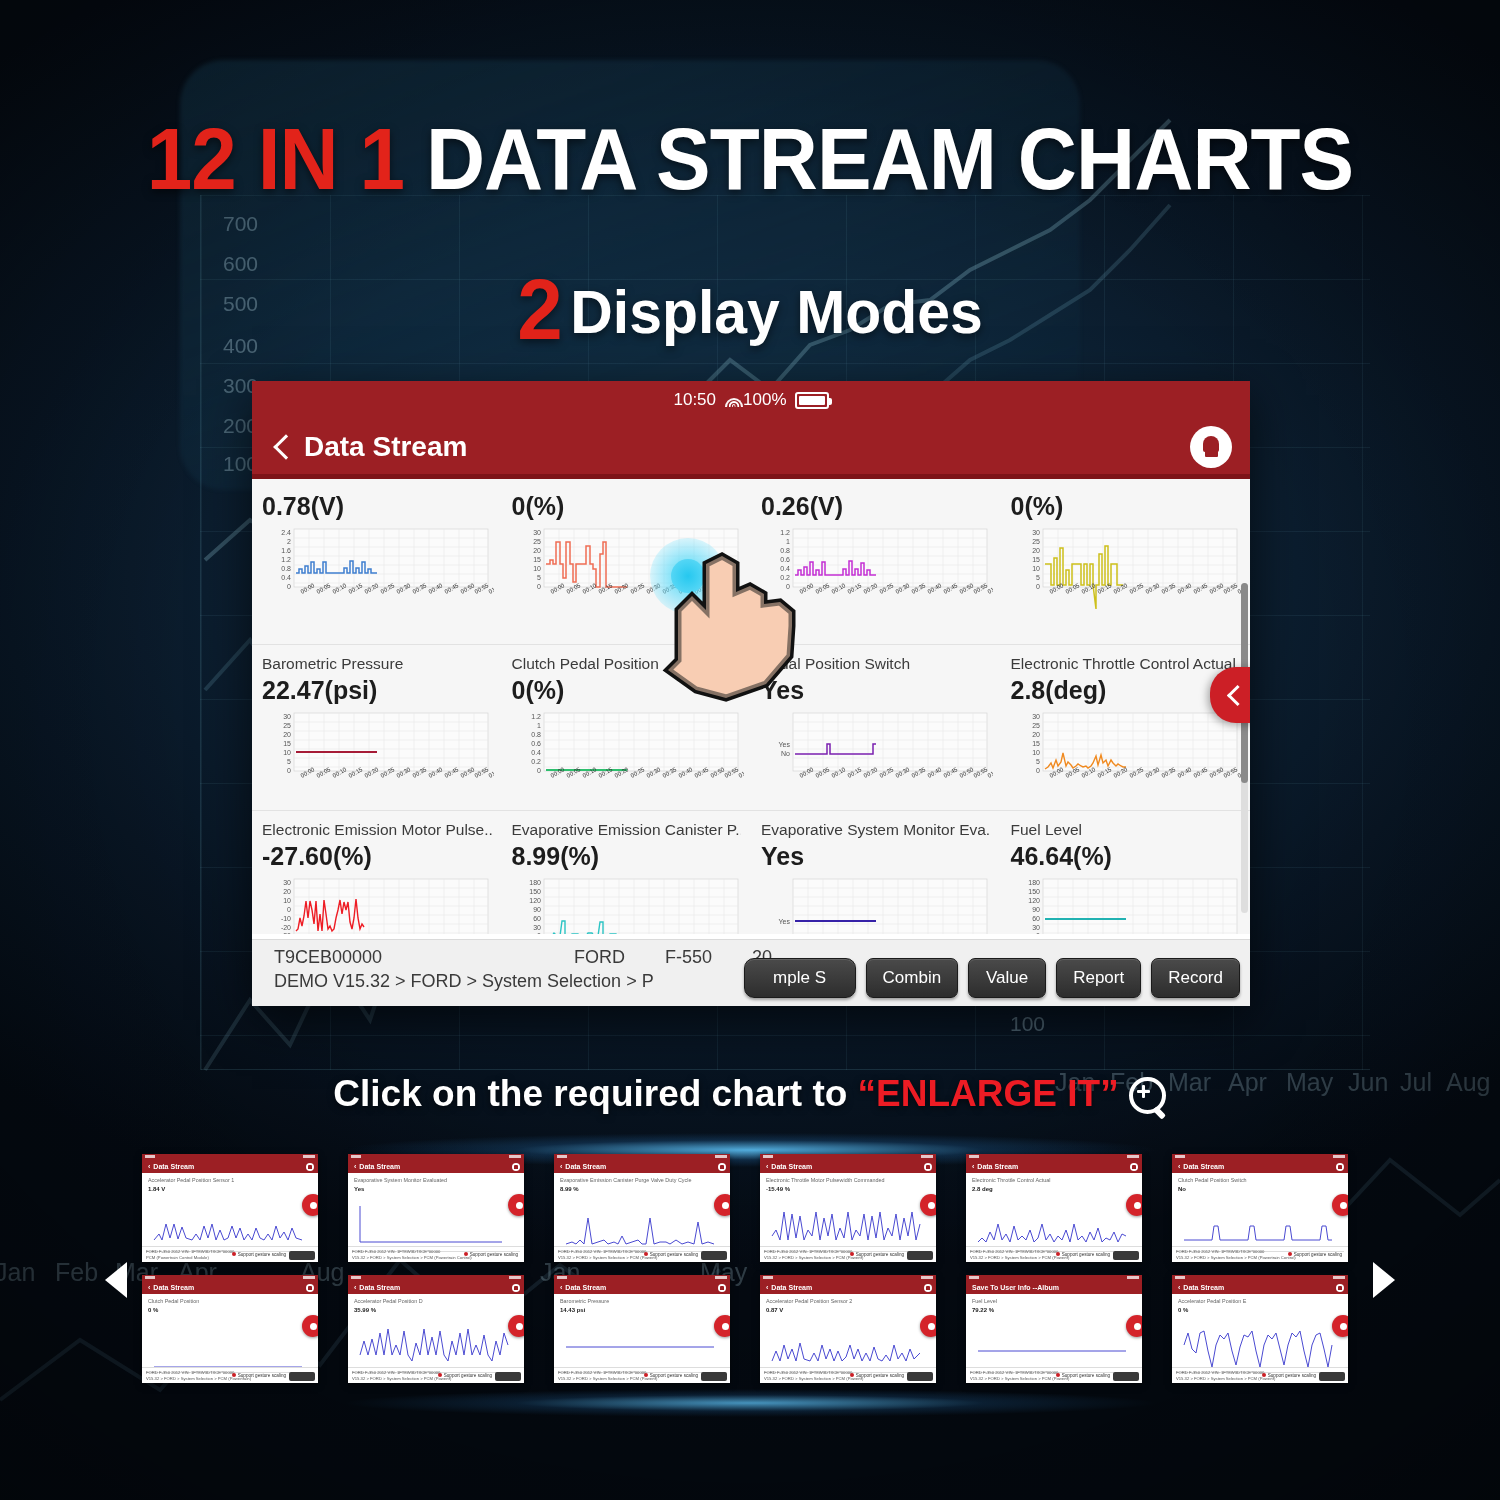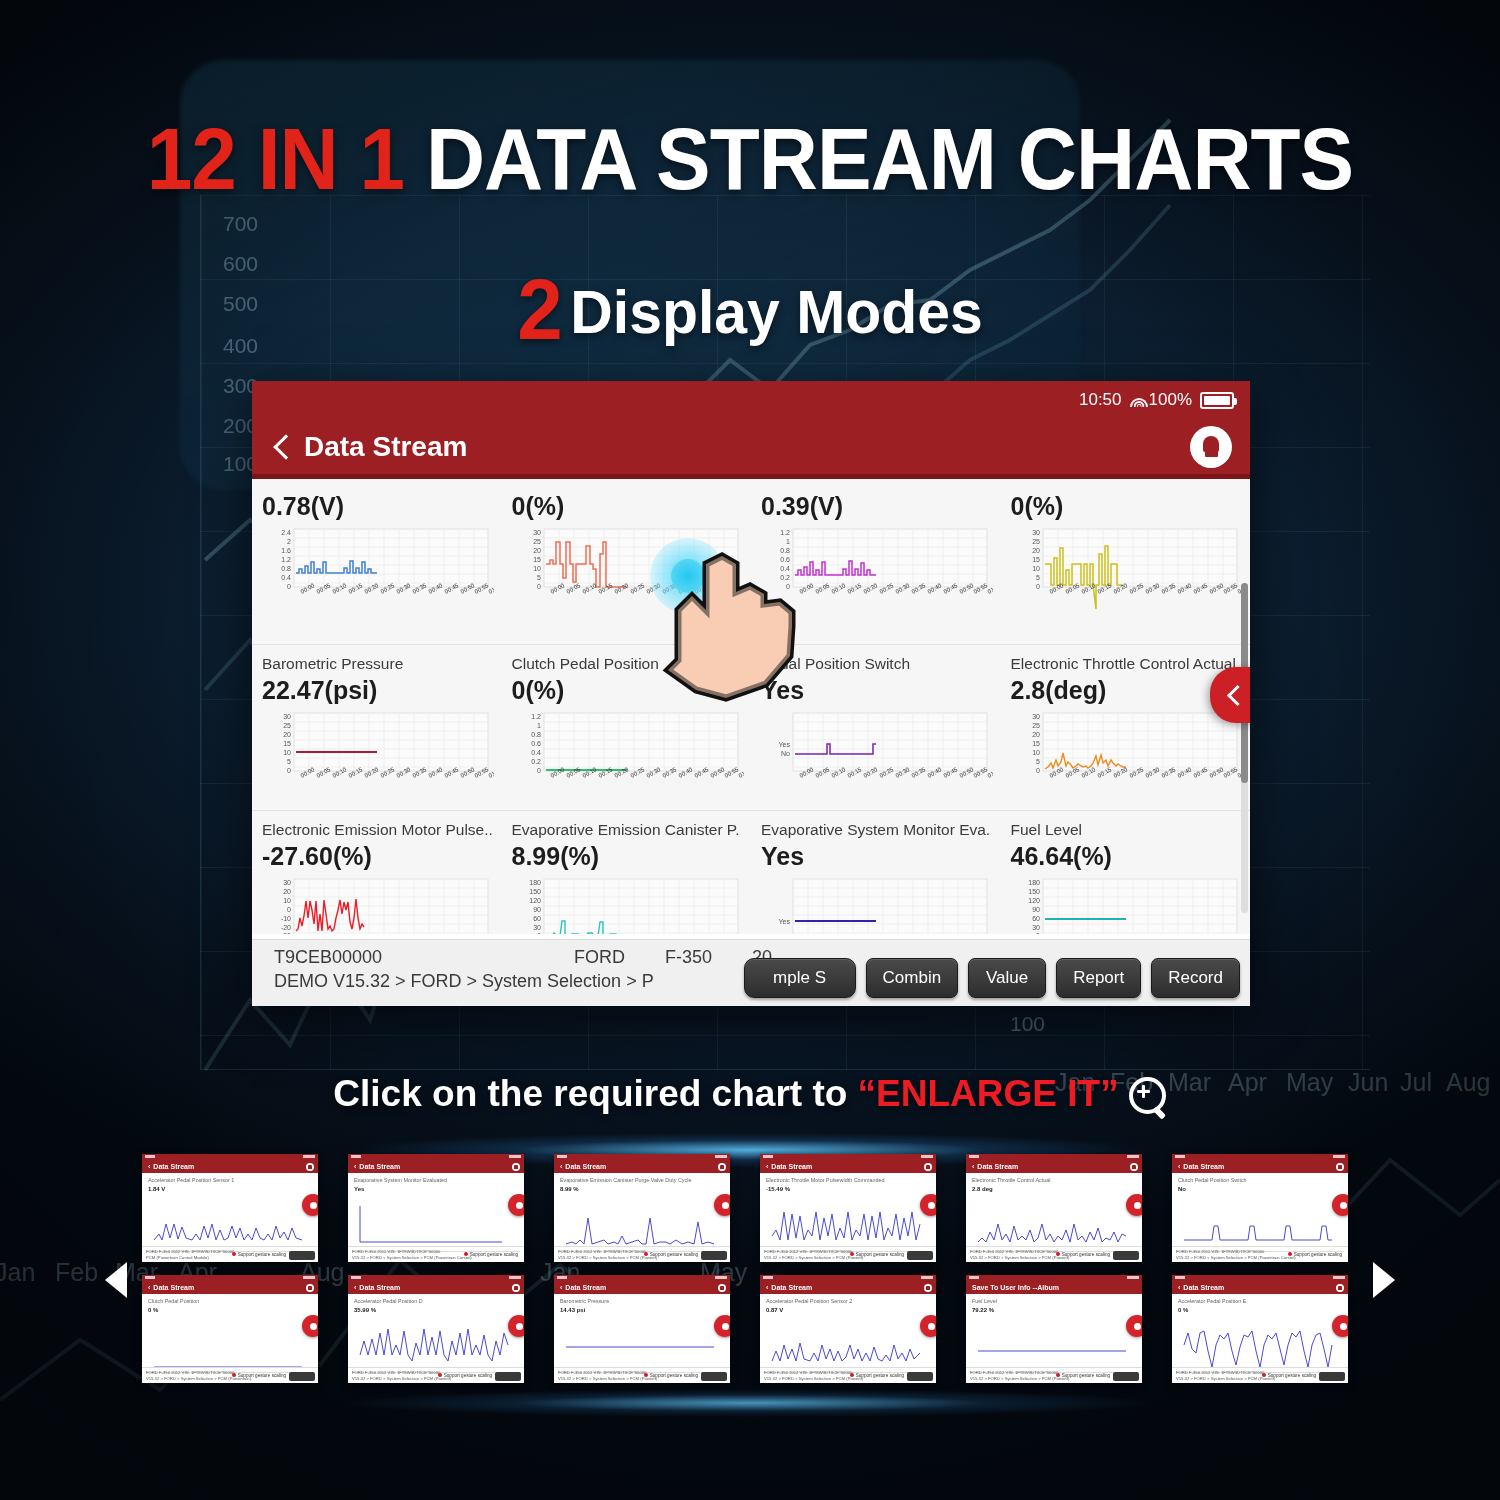--- a/index.html
+++ b/index.html
@@ -98,21 +98,21 @@
   #tablet {
     position:absolute;
     left:252px; top:381px;
     width:998px; height:625px;
     background:#ffffff;
     box-shadow: 0 14px 46px rgba(0,0,0,.65);
     overflow:hidden;
   }
   .statusbar {
     height:38px; background:#9c1f24;
-    display:flex; align-items:center; justify-content:flex-end;
+    display:flex; align-items:center; justify-content:center;
     padding: 0 16px;
     color:#fff; font-size:17px;
   }
   .sb-left, .sb-right { display:flex; align-items:center; gap:8px; }
   .wifi-icon { display:inline-block; width:19px; height:14px; position:relative; }
   .wifi-icon i {
     position:absolute; left:50%; bottom:0; transform:translateX(-50%);
     border: 2.2px solid #fff; border-bottom:none;
     border-radius: 50% 50% 0 0 / 100% 100% 0 0;
   }
@@ -519,21 +519,21 @@
                   <text transform="translate(184,70) rotate(-30)">00:45</text>
                 <text transform="translate(200,70) rotate(-30)">00:50</text>
                   <text transform="translate(214,70) rotate(-30)">00:55</text>
                 <text transform="translate(228,70) rotate(-30)">01:00</text>
               </g>
             </svg>
           </div>
         </div>
 
         <div class="cell">
-          <div class="cell-value">0.39(V)</div>
+          <div class="cell-value">0.26(V)</div>
           <div class="mini">
             <svg width="232" height="90" viewBox="0 0 232 90">
               <g font-size="7" fill="#555" font-family="Liberation Sans, sans-serif">
                 <text x="29" y="11" text-anchor="end">1.2</text>
                   <text x="29" y="20" text-anchor="end">1</text>
                 <text x="29" y="29" text-anchor="end">0.8</text>
                   <text x="29" y="38" text-anchor="end">0.6</text>
                 <text x="29" y="47" text-anchor="end">0.4</text>
                   <text x="29" y="56" text-anchor="end">0.2</text>
                 <text x="29" y="65" text-anchor="end">0</text>
@@ -1007,21 +1007,21 @@
 
       <div class="scrollbar">
           <i></i>
         </div>
     </div>
 
     <div class="infobar">
       <div class="info-row1">
         <span class="vin">T9CEB00000</span>
         <span>FORD</span>
-        <span>F-350</span>
+        <span>F-550</span>
         <span>20</span>
       </div>
       <div class="info-row2">DEMO V15.32 &gt; FORD &gt; System Selection &gt;  P</div>
     </div>
 
     <div class="btnbar">
       <div class="dk-btn clipped">mple   S</div>
       <div class="dk-btn">Combin</div>
       <div class="dk-btn">Value</div>
       <div class="dk-btn">Report</div>

